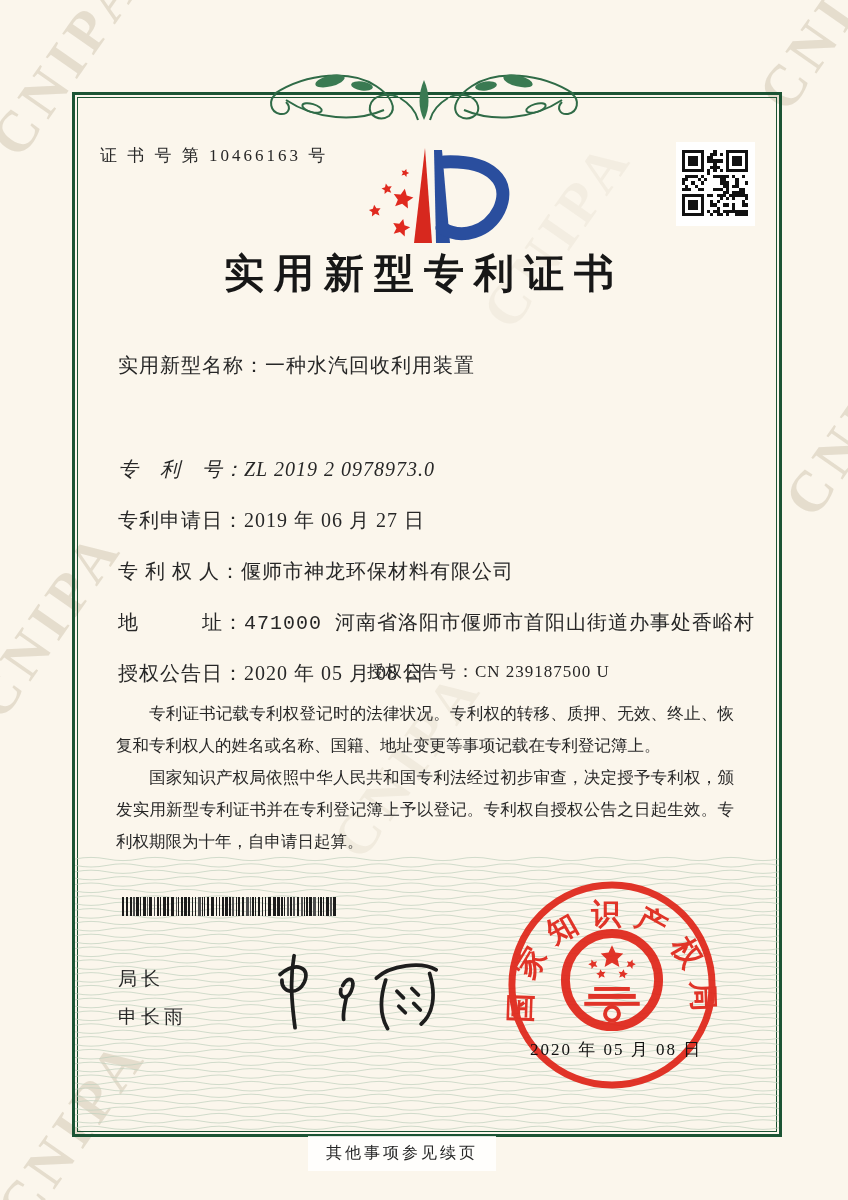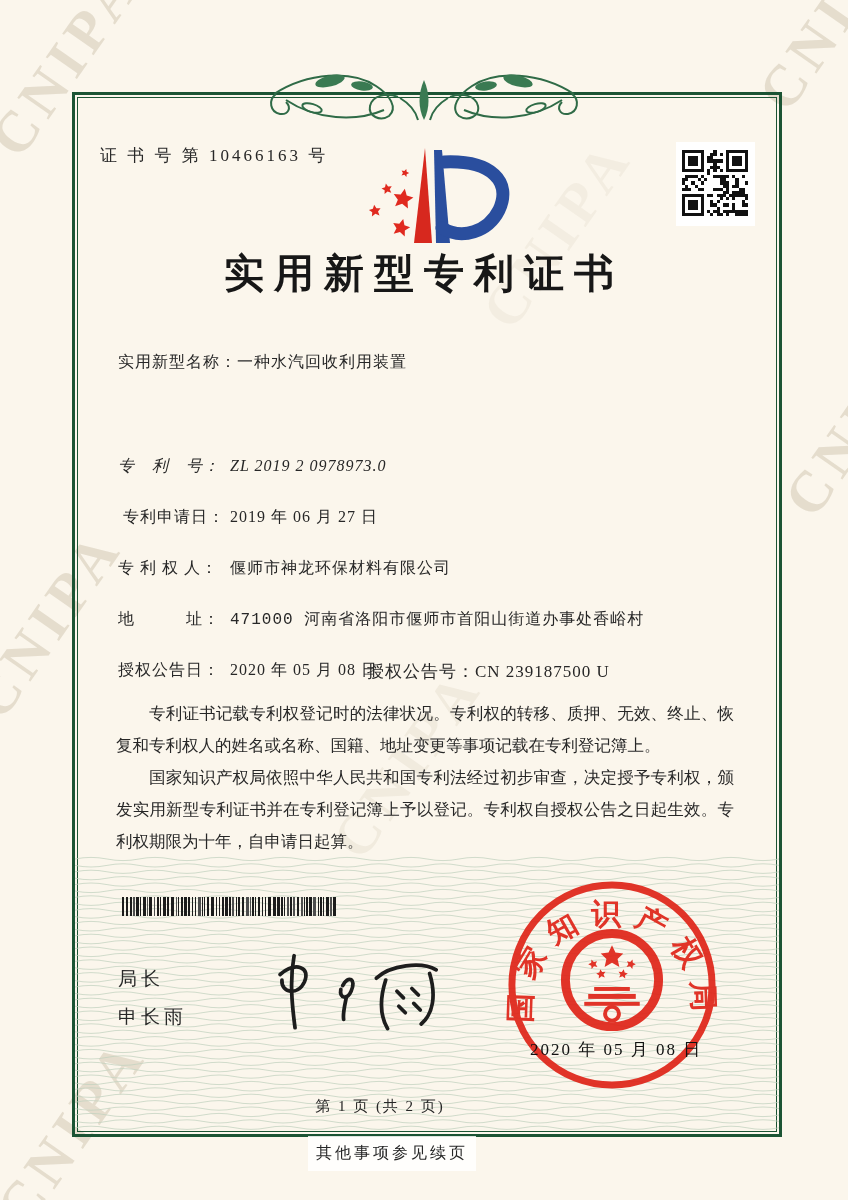--- a/index.html
+++ b/index.html
@@ -31,42 +31,42 @@
   
   .cert-no{position:absolute;left:100px;top:144px;font-size:17px;letter-spacing:3px;}
   .logo{position:absolute;left:344px;top:130px;width:186px;height:124px;}
   .qr-box{position:absolute;left:676px;top:142px;width:79px;height:84px;background:#fff;}
   .qr-box svg{position:absolute;left:6px;top:8px;}
   .title{
     position:absolute;left:0;top:246px;width:848px;text-align:center;
     font-size:40px;font-weight:bold;letter-spacing:10px;color:#171717;
   }
   
-  .field{position:absolute;left:118px;font-size:16px;letter-spacing:1px;white-space:nowrap;}
+  .field{position:absolute;left:118px;font-size:20px;letter-spacing:1px;white-space:nowrap;}
   .field .lab{display:inline-block;min-width:112px;}
   .grant2{position:absolute;left:367px;font-size:17px;letter-spacing:1px;white-space:nowrap;}
   
   .body-text{
     position:absolute;left:116px;top:698px;width:618px;
     font-size:16.5px;line-height:32px;text-align:justify;
   }
   .body-text p{text-indent:2em;}
   
   .barcode{position:absolute;left:122px;top:897px;}
   .sig-title{position:absolute;left:118px;top:966px;font-size:19px;letter-spacing:4px;}
   .sig-name{position:absolute;left:118px;top:1004px;font-size:19px;letter-spacing:4px;}
   .signature{position:absolute;left:238px;top:938px;}
   .seal{position:absolute;left:503px;top:876px;width:218px;height:218px;}
   .seal-date{
     position:absolute;left:530px;top:1038px;font-size:17px;letter-spacing:2px;
     color:#111;white-space:nowrap;
   }
   .page-info{position:absolute;left:0;top:1097px;width:760px;text-align:center;font-size:15px;letter-spacing:2px;}
   .footer-note{
-    position:absolute;left:308px;top:1136px;padding:7px 8px;background:rgba(255,255,255,.85);
+    position:absolute;left:308px;top:1136px;padding:7px 18px;background:rgba(255,255,255,.85);
     font-size:16px;letter-spacing:3px;
   }
 </style>
 </head>
 <body>
 
 <div class="page">
 
   <div class="wm" style="left:-42px;top:28px;">CNIPA</div>
   <div class="wm" style="left:726px;top:-18px;">CNIPA</div>
@@ -521,17 +521,16 @@
         <use href="#star" transform="translate(121,99) scale(0.5) rotate(10)"></use>
         <rect x="92" y="112" width="36" height="4"></rect>
         <rect x="86" y="119" width="48" height="5"></rect>
         <rect x="82" y="127" width="56" height="4"></rect>
         <circle cx="110" cy="139" r="7" fill="none" stroke="#df2418" stroke-width="4"></circle>
       </g>
     </g>
   </svg>
   <div class="seal-date">2020 年 05 月 08 日</div>
 
-  <div class="page-info">第 1 页 (共 2 页)</div>
 
   <div class="footer-note">其他事项参见续页</div>
 
 </div>
 
 </body></html>

